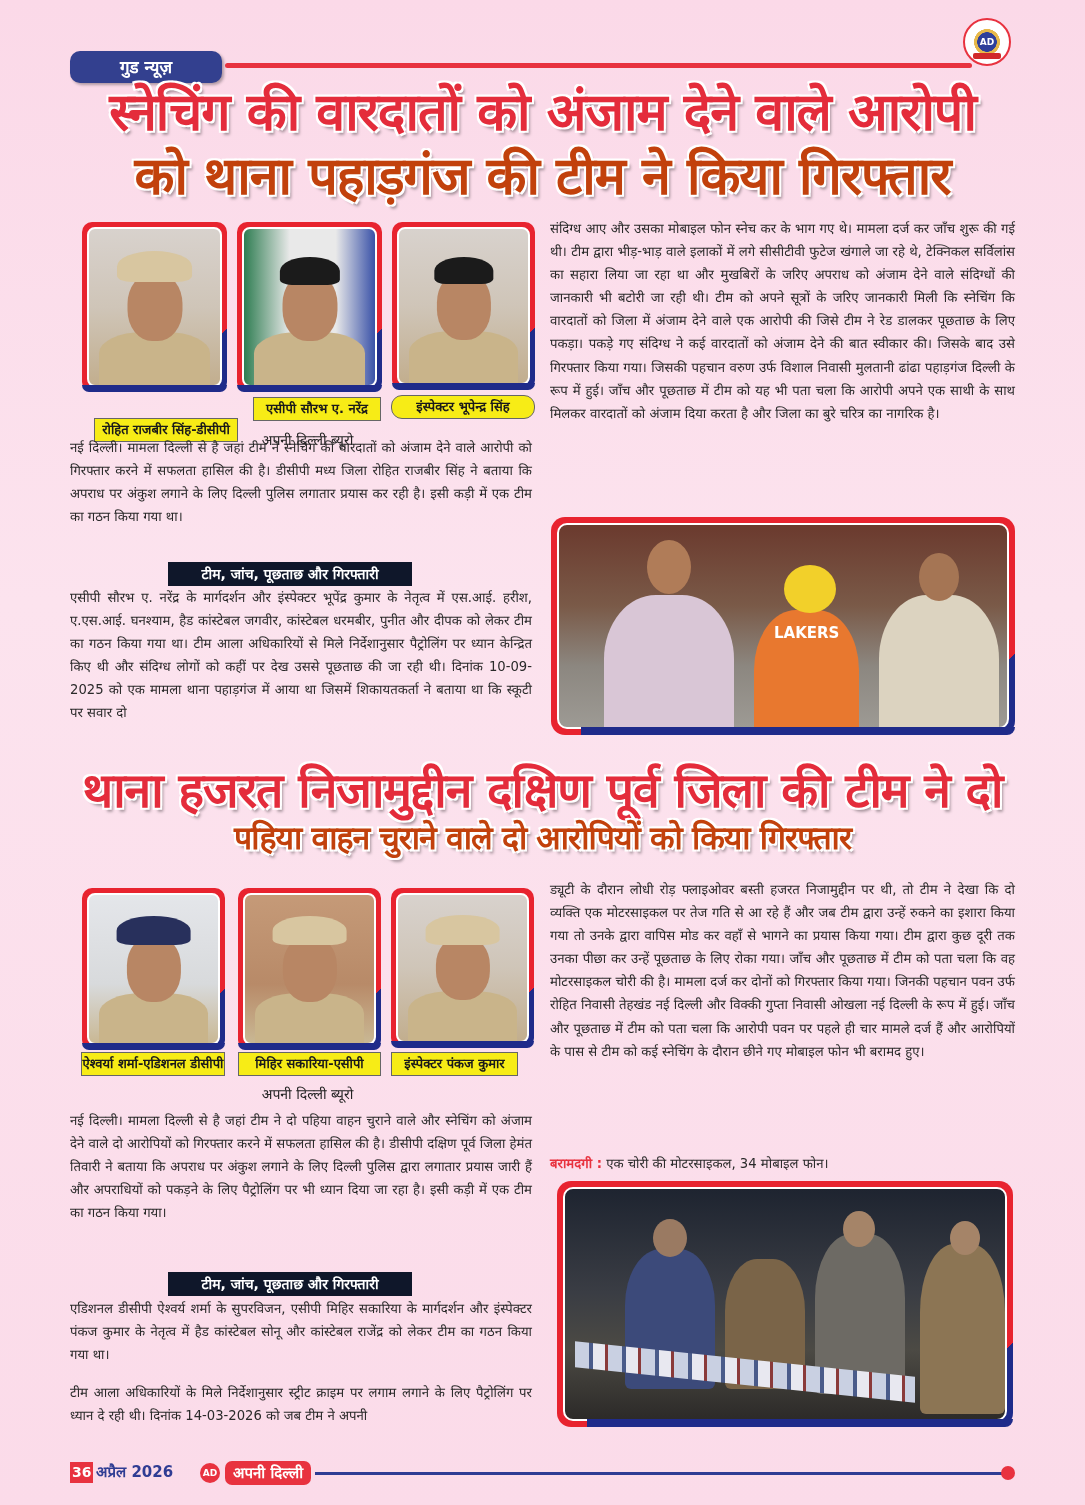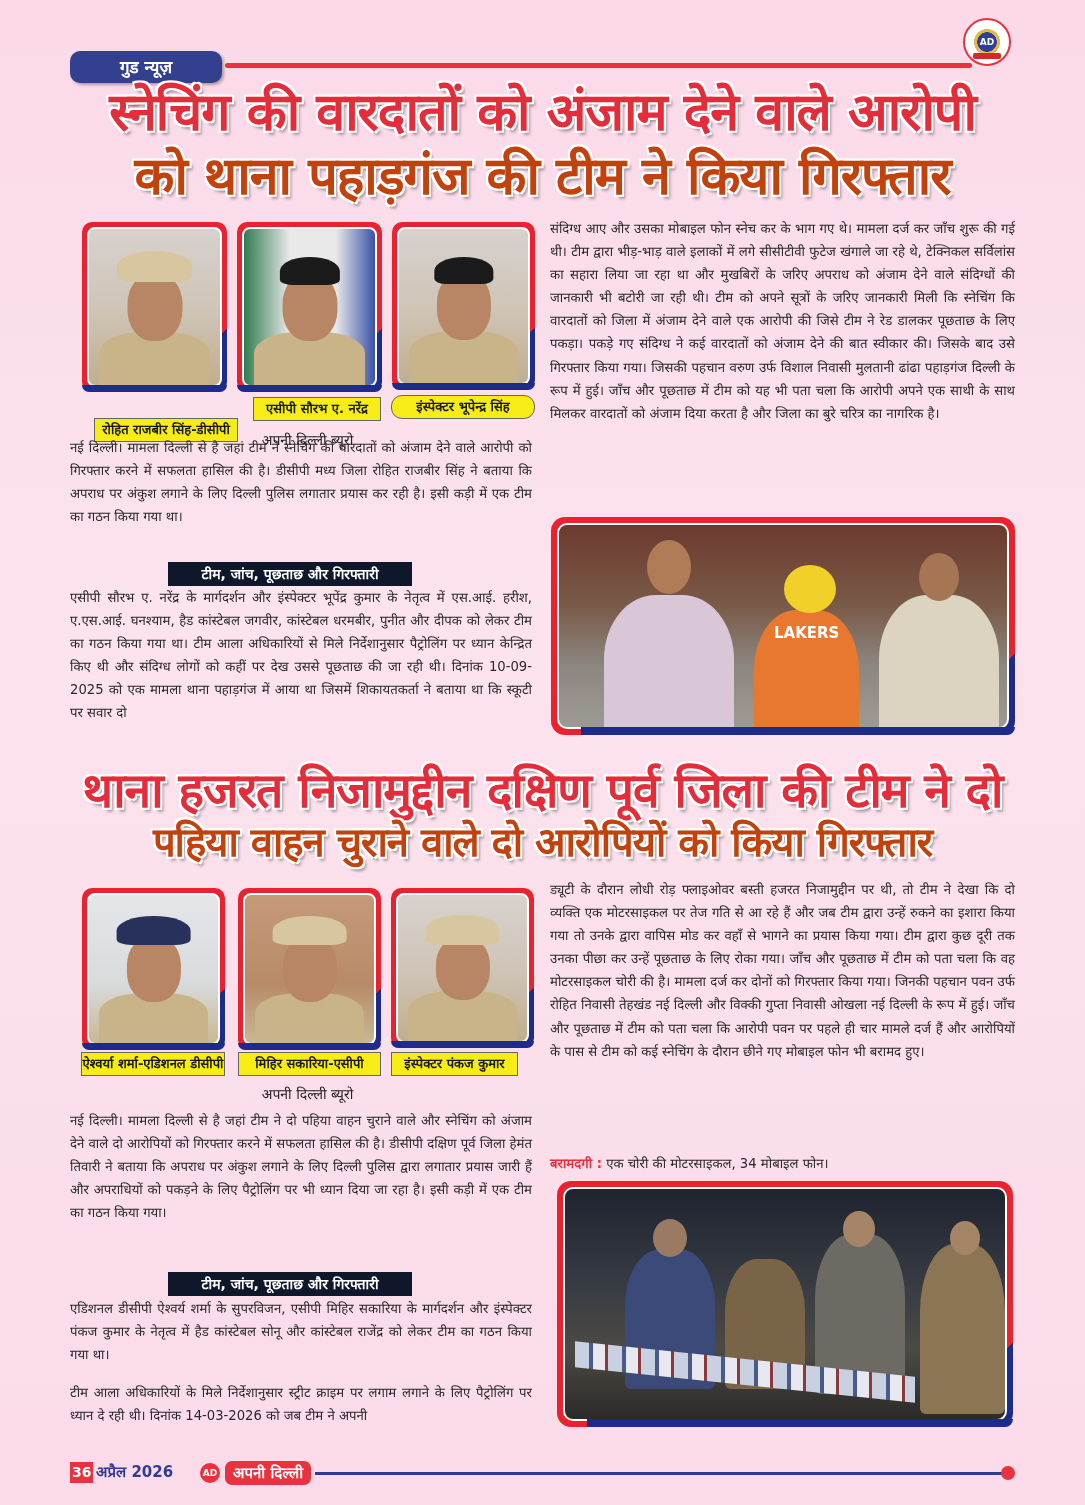--- a/index.html
+++ b/index.html
@@ -97,21 +97,21 @@
     <div class="fig" style="left:195px;top:85px;width:105px;height:150px;background:#e8782f;">
       <span style="position:absolute;left:20px;top:14px;color:#fff;font-size:15px;font-weight:bold;font-family:'DejaVu Sans',sans-serif;">LAKERS</span>
     </div>
     <div class="fhead" style="left:225px;top:40px;width:52px;height:48px;background:#f2d02a;"></div>
     <div class="fig" style="left:320px;top:70px;width:120px;height:160px;background:#dcd3c0;"></div>
     <div class="fhead" style="left:360px;top:28px;width:40px;height:48px;background:#a57554;"></div>
   </div>
 </div>
 
 <div class="headline red" style="top:766px;font-size:48px;">थाना हजरत निजामुद्दीन दक्षिण पूर्व जिला की टीम ने दो</div>
-<div class="headline blue" style="top:822px;font-size:40px;">पहिया वाहन चुराने वाले दो आरोपियों को किया गिरफ्तार</div>
+<div class="headline blue" style="top:822px;font-size:32px;">पहिया वाहन चुराने वाले दो आरोपियों को किया गिरफ्तार</div>
 
 <div class="photo-frame portrait" style="left:82px;top:888px;width:143px;height:162px;">
   <div class="ph" style="background:linear-gradient(180deg,#e4e6ea 0%,#d8dadc 60%,#c9b894 100%);">
       <div class="body"></div>
       <div class="head"></div>
       <div class="cap dark"></div>
     </div>
 </div>
 <div class="photo-frame portrait" style="left:238px;top:888px;width:143px;height:162px;">
   <div class="ph" style="background:linear-gradient(180deg,#c59a78 0%,#b88a68 60%,#c9b894 100%);">

